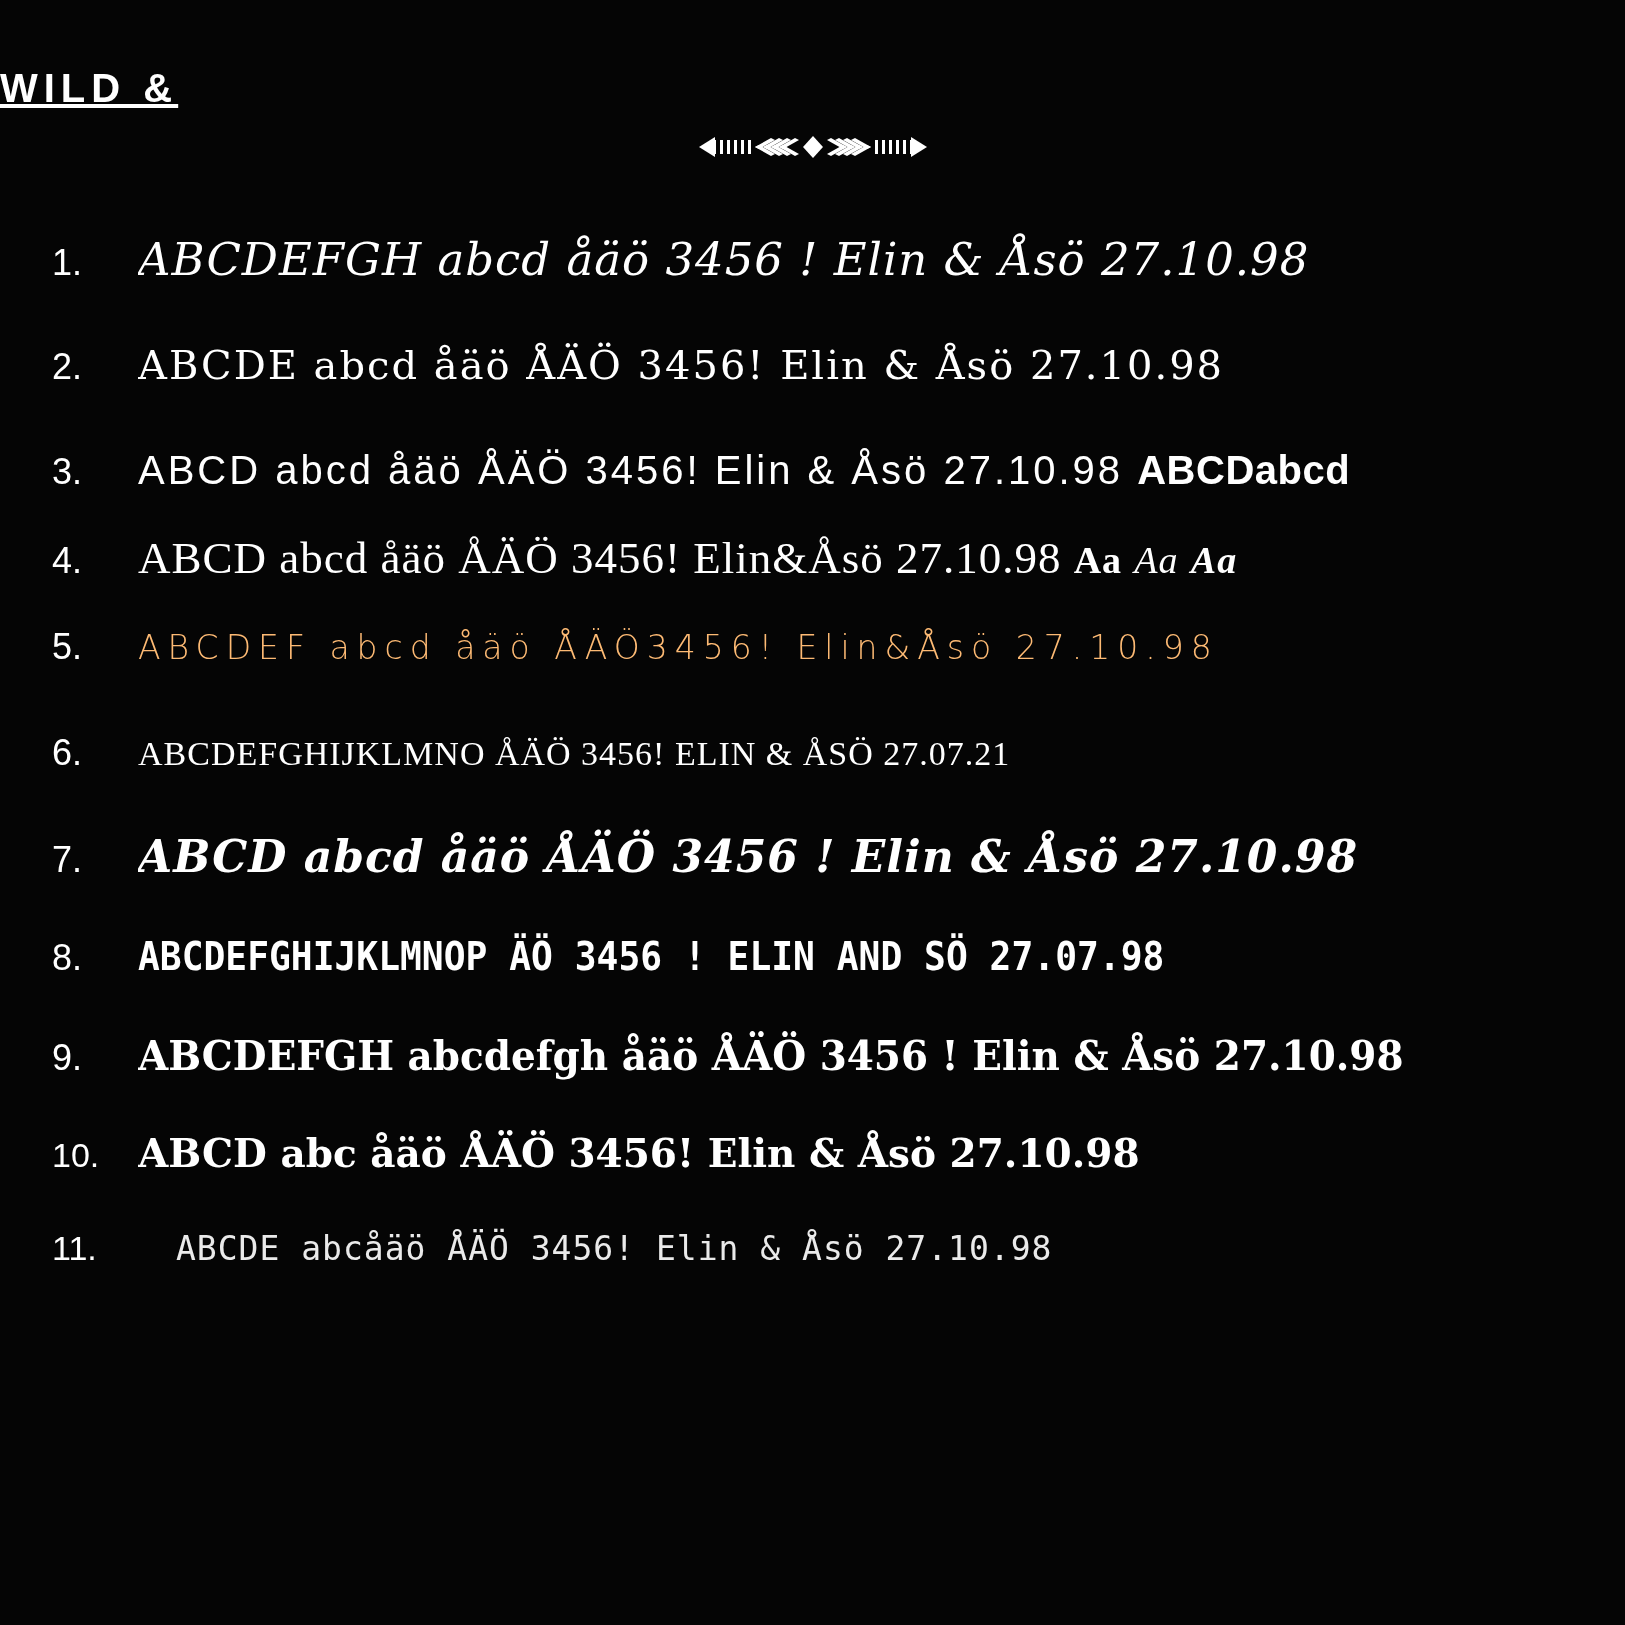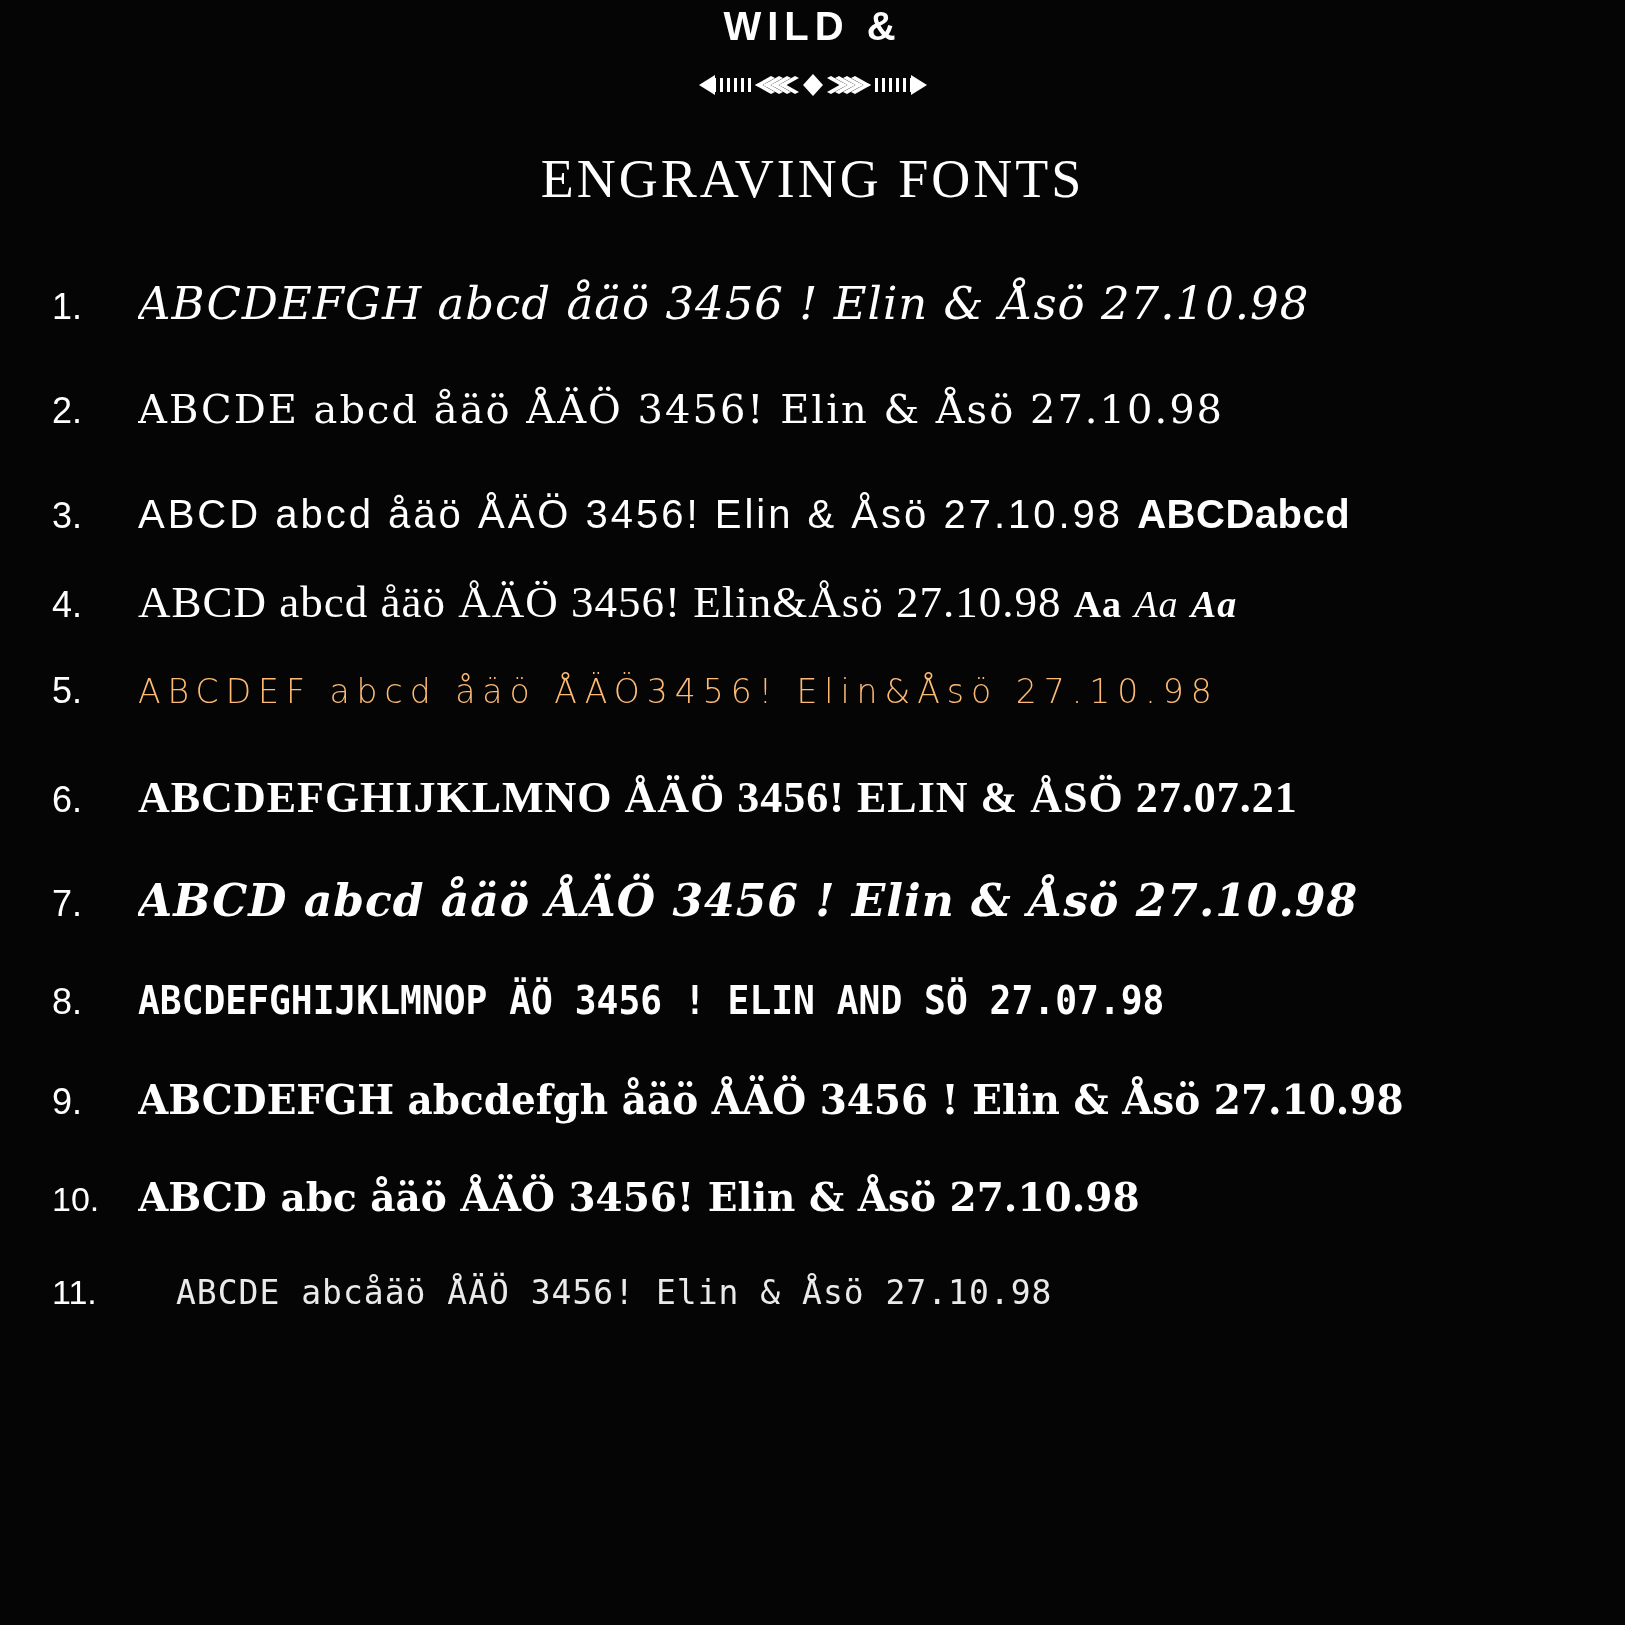--- a/index.html
+++ b/index.html
@@ -16,21 +16,23 @@
   }
   .page {
     position: relative;
     width: 1625px;
     height: 1625px;
     background: #050505;
   }
 
   
   .brand {
-    text-align: center;
+    padding-top: 62px;
+    text-align: left;
+    text-decoration: underline;
   }
   .brand-line {
     font-family: "Liberation Sans", sans-serif;
     font-weight: 700;
     letter-spacing: 6px;
     font-size: 40px;
     line-height: 52px;
     color: #ffffff;
   }
   .brand-arrow {
@@ -114,22 +116,22 @@
     font-family: "DejaVu Sans", sans-serif;
     font-weight: 300;
     font-size: 33px;
     letter-spacing: 7px;
     line-height: 96px;
     color: #fdba74;
   }
 
   .r6 {
     font-family: "Liberation Serif", serif;
-    font-weight: 700;
-    font-size: 44px;
+    font-weight: 400;
+    font-size: 34px;
     letter-spacing: 1px;
     line-height: 96px;
   }
 
   .r7 {
     font-family: "DejaVu Serif", serif;
     font-style: italic;
     font-weight: 700;
     font-size: 44px;
     letter-spacing: 1px;
@@ -223,21 +225,20 @@
         <rect x="190" y="12" width="3" height="14"></rect>
         <rect x="197" y="12" width="3" height="14"></rect>
         <rect x="204" y="12" width="3" height="14"></rect>
         <rect x="211" y="12" width="3" height="14"></rect>
 
         <polygon points="228,19 212,9 212,29"></polygon>
       </g>
     </svg>
   </div>
 
-  <div class="title">ENGRAVING FONTS</div>
 
   <div class="list">
 
     <div class="row">
       <span class="num">1.</span>
       <span class="sample r1">ABCDEFGH  abcd åäö 3456 ! Elin &amp; Åsö 27.10.98</span>
     </div>
 
     <div class="row">
       <span class="num">2.</span>

